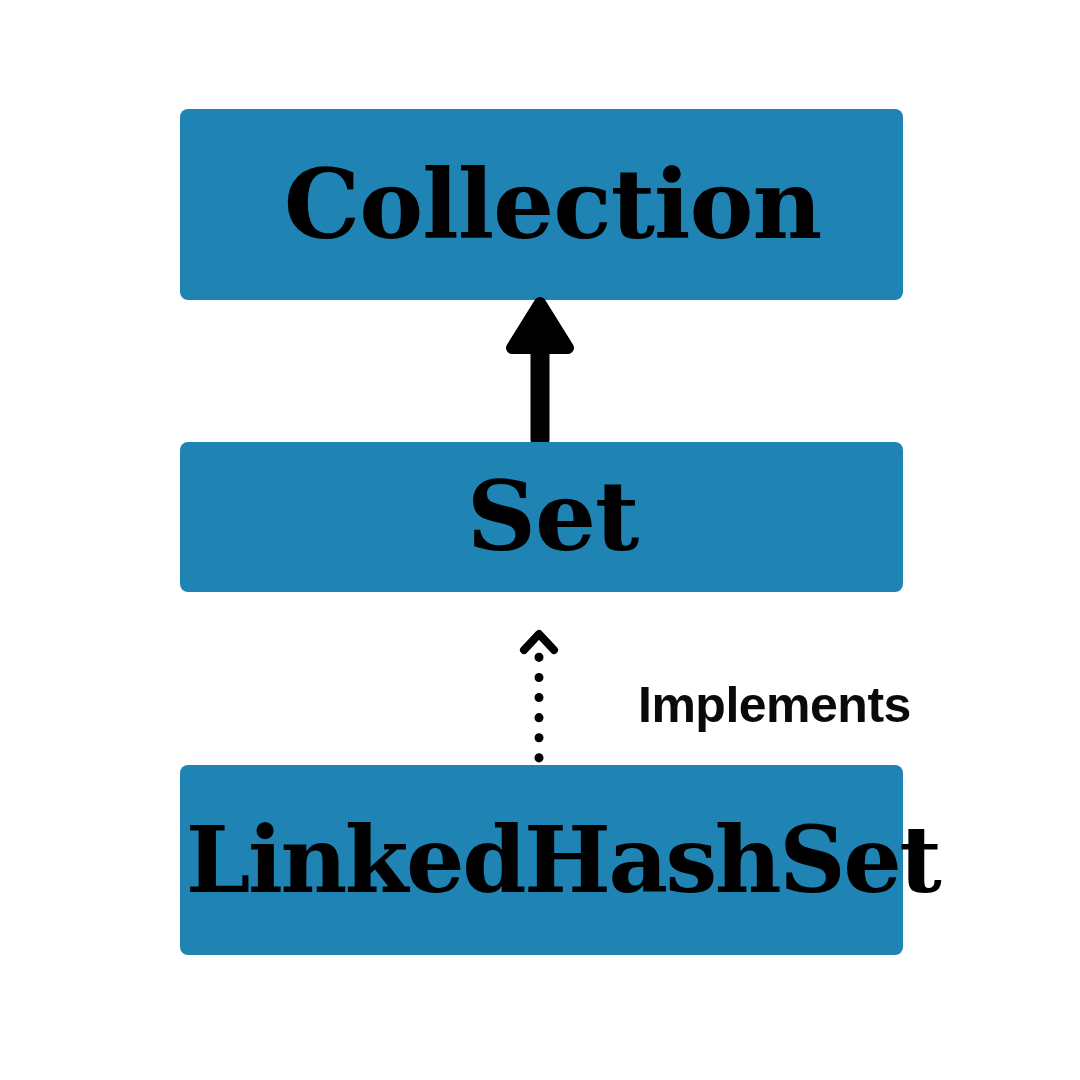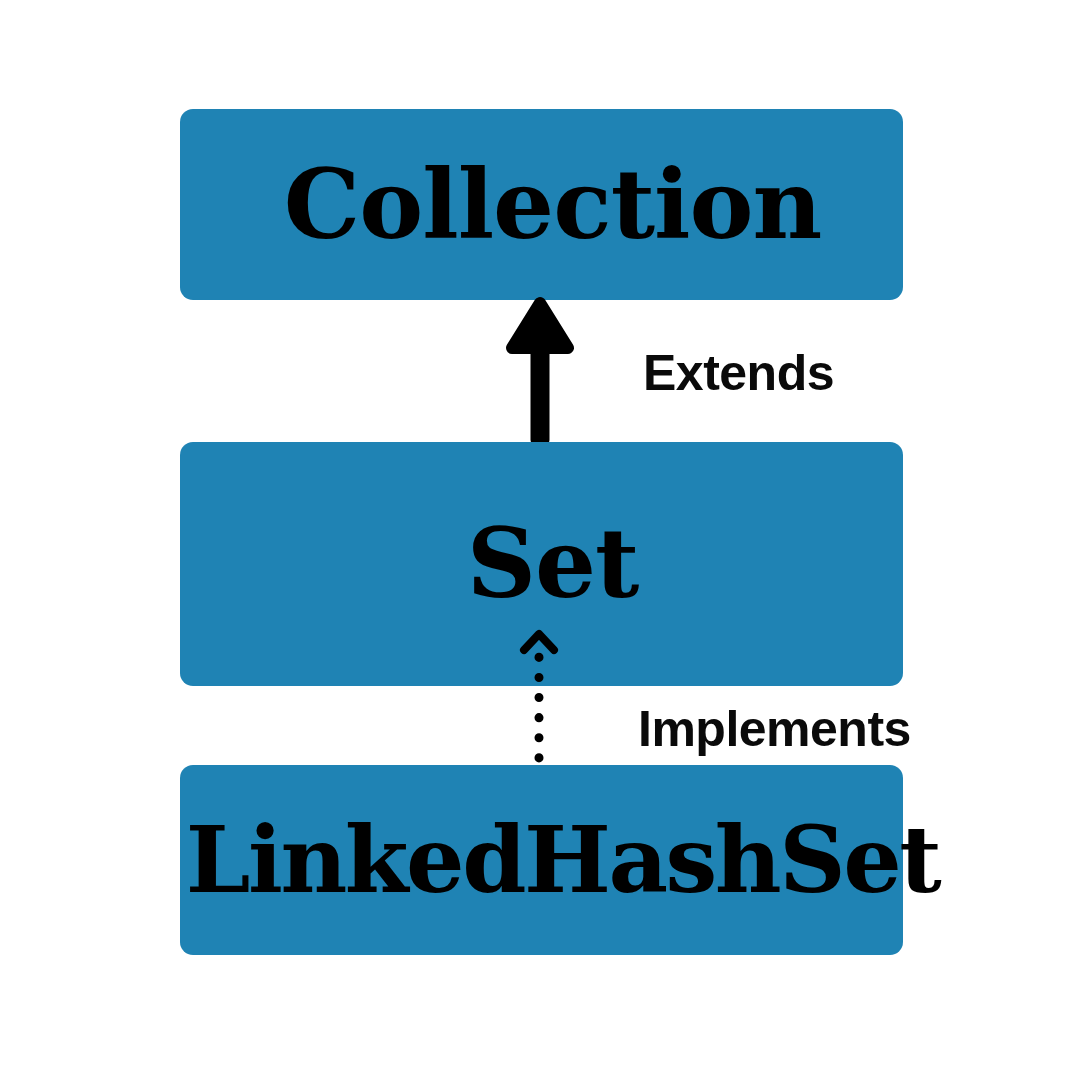--- a/index.html
+++ b/index.html
@@ -16,29 +16,29 @@
     overflow: hidden;
     font-family: "Liberation Sans", sans-serif;
   }
 
   
   .class-box {
     position: absolute;
     left: 180px;
     width: 723px;
     background: #1f83b4;
-    border-radius: 13px;
+    border-radius: 8px;
     display: flex;
     align-items: center;
     justify-content: center;
     box-sizing: border-box;
     padding-left: 24px;
   }
   #box-collection   { top: 109px; height: 191px; }
-  #box-set          { top: 442px; height: 244px; }
+  #box-set          { top: 442px; height: 150px; }
   #box-linkedhashset{ top: 765px; height: 190px; }
 
   .class-label {
     font-family: "DejaVu Serif", "Liberation Serif", serif;
     font-weight: bold;
     color: #000000;
     line-height: 1;
     white-space: nowrap;
     
     position: relative;
@@ -63,39 +63,38 @@
     position: absolute;
     font-family: "Liberation Sans", "DejaVu Sans", sans-serif;
     font-weight: bold;
     font-size: 50px;
     color: #0a0a0a;
     line-height: 1;
     white-space: nowrap;
     letter-spacing: -0.5px;
   }
   #rel-extends    { left: 643px; top: 348px; }
-  #rel-implements { left: 638px; top: 680px; margin-top: 24px; }
+  #rel-implements { left: 638px; top: 680px; }
 </style>
 </head>
 <body>
 
 <div id="canvas">
 
   <div class="class-box" id="box-collection">
     <span class="class-label" id="label-collection">Collection</span>
   </div>
 
   <svg class="connector" id="connector-extends" viewBox="0 0 1080 1080" xmlns="http://www.w3.org/2000/svg">
 
     <line x1="540" y1="440" x2="540" y2="348" stroke="#000000" stroke-width="19" stroke-linecap="round"></line>
 
     <path d="M 540 303 L 568 348 L 512 348 Z" fill="#000000" stroke="#000000" stroke-width="12" stroke-linejoin="round"></path>
   </svg>
 
-  <span class="rel-label" id="rel-extends">Extends</span>
 
   <div class="class-box" id="box-set">
     <span class="class-label" id="label-set">Set</span>
   </div>
 
   <svg class="connector" id="connector-implements" viewBox="0 0 1080 1080" xmlns="http://www.w3.org/2000/svg">
 
     <line x1="539" y1="778" x2="539" y2="656" stroke="#000000" stroke-width="9" stroke-linecap="round" stroke-dasharray="0.1 20"></line>
 
     <path d="M 524 650 L 539 634 L 554 650" fill="none" stroke="#000000" stroke-width="8" stroke-linecap="round" stroke-linejoin="round"></path>

